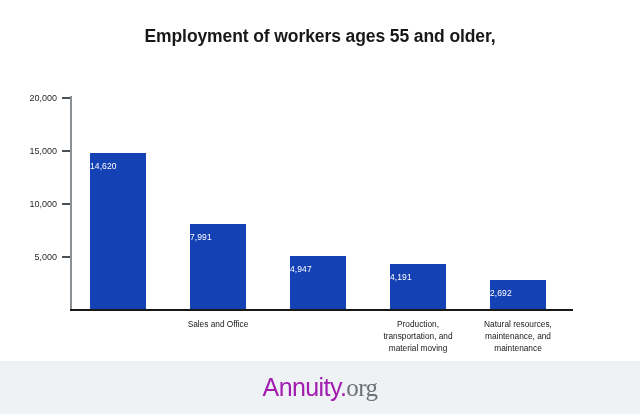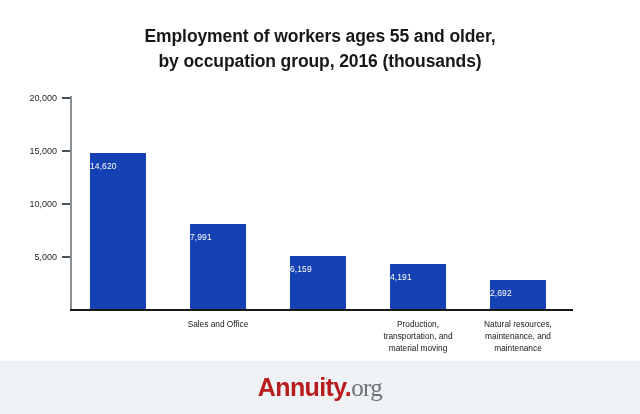--- a/index.html
+++ b/index.html
@@ -151,37 +151,36 @@
     align-items: center;
     justify-content: center;
   }
   .logo {
     font-size: 25px;
     letter-spacing: -0.6px;
     line-height: 1;
     white-space: nowrap;
   }
   .logo-main {
-    font-weight: bold;
-    color: #b91c1c;
+    font-weight: normal;
+    color: #a21caf;
   }
   .logo-tld {
     font-weight: normal;
     color: #6c7378;
     font-family: Liberation Serif, serif;
   }
 </style>
 </head>
 <body>
 
 <div id="infographic">
 
   <div class="chart-title">
     <span class="title-line">Employment of workers ages 55 and older,</span>
-    <span class="title-line">by occupation group, 2016 (thousands)</span>
   </div>
 
   <div class="plot-area">
 
     <div class="y-axis-line"></div>
     <div class="x-axis-line"></div>
 
     <div class="y-tick" style="top:1px;">
       <span class="y-tick-label">20,000</span>
     </div>
@@ -204,21 +203,21 @@
       </div>
 
       <div class="bar-col" style="left:120px;">
         <div class="bar-rect" style="height:85px;">
           <span class="bar-value">7,991</span>
         </div>
       </div>
 
       <div class="bar-col" style="left:220px;">
         <div class="bar-rect" style="height:53px;">
-          <span class="bar-value">6,159</span>
+          <span class="bar-value">4,947</span>
         </div>
       </div>
 
       <div class="bar-col" style="left:320px;">
         <div class="bar-rect" style="height:45px;">
           <span class="bar-value">4,191</span>
         </div>
       </div>
 
       <div class="bar-col" style="left:420px;">

